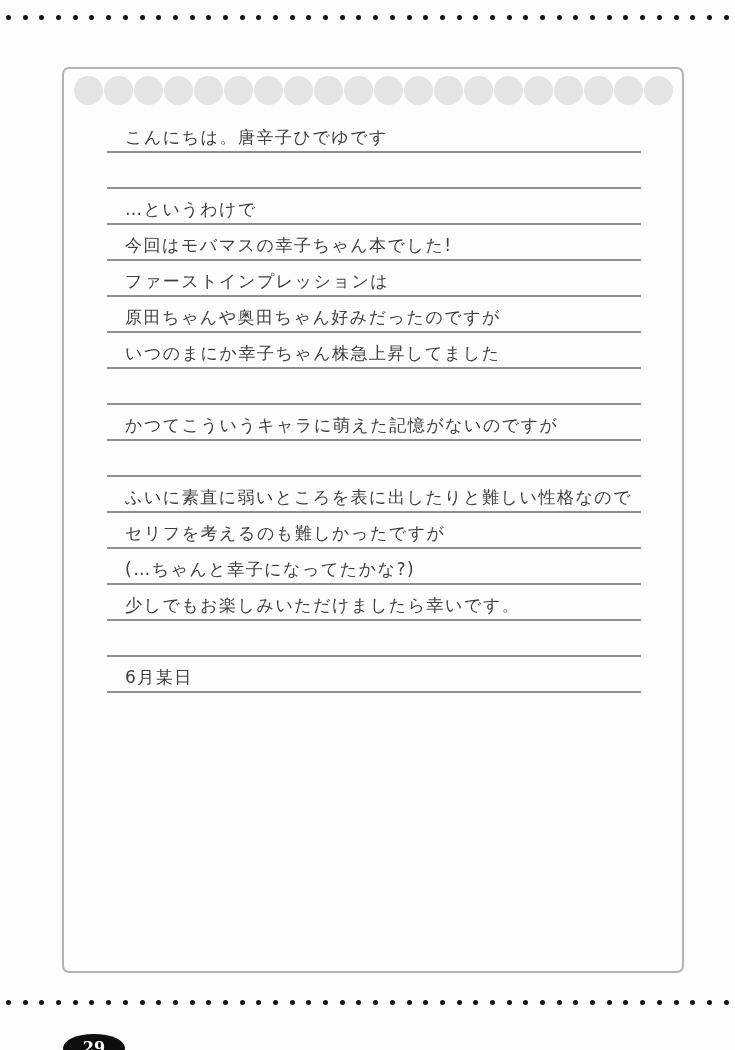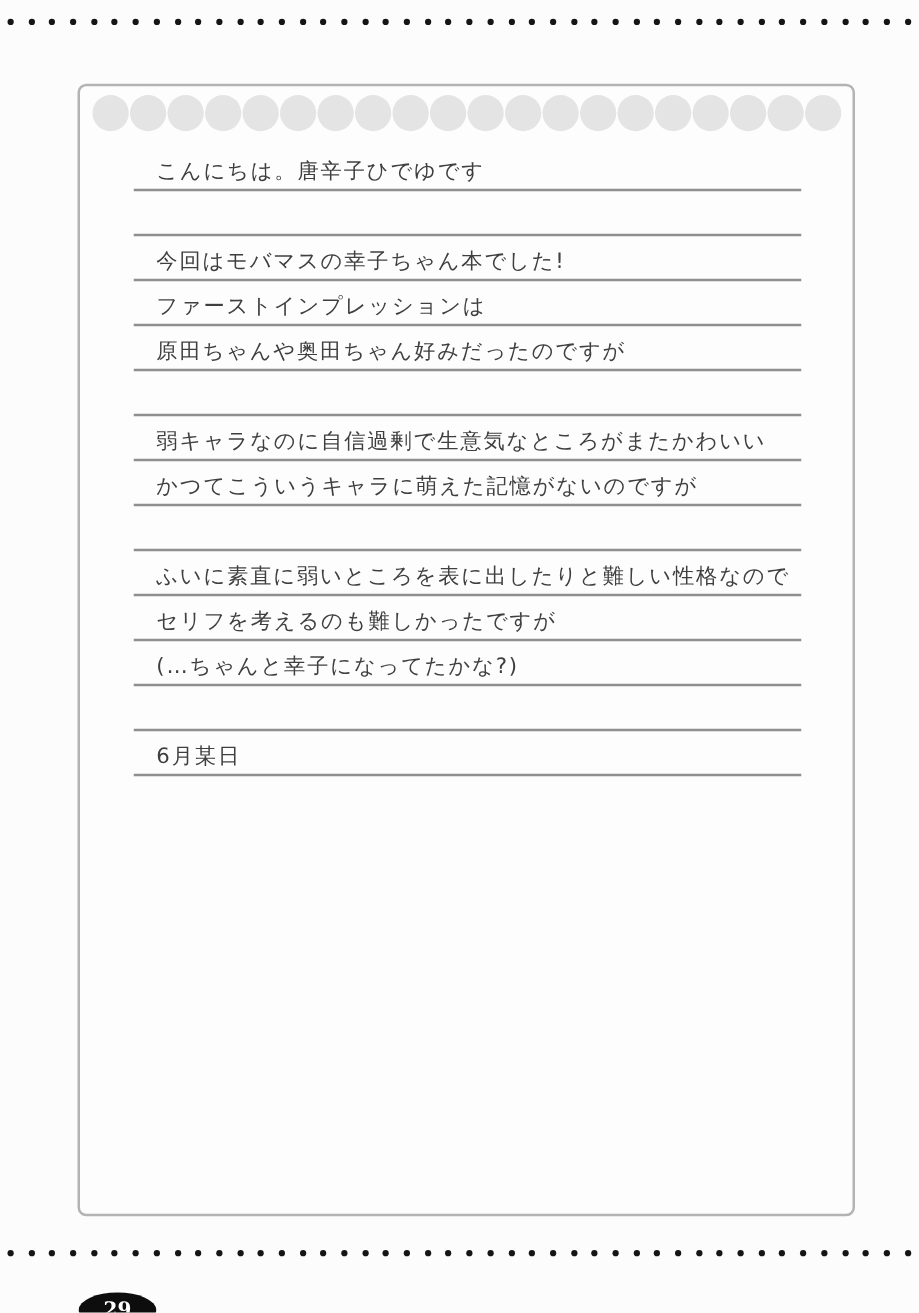--- a/index.html
+++ b/index.html
@@ -191,48 +191,54 @@
   </div>
 
   <div class="lines-area">
       <div class="row">
         <span class="row-text">こんにちは。唐辛子ひでゆです</span>
       </div>
       <div class="row">
         <span class="row-text"></span>
       </div>
       <div class="row">
+        <span class="row-text">…というわけで</span>
+      </div>
+      <div class="row">
         <span class="row-text">今回はモバマスの幸子ちゃん本でした!</span>
       </div>
       <div class="row">
         <span class="row-text">ファーストインプレッションは</span>
       </div>
       <div class="row">
         <span class="row-text">原田ちゃんや奥田ちゃん好みだったのですが</span>
       </div>
       <div class="row">
-        <span class="row-text"></span>
-      </div>
-      <div class="row">
-        <span class="row-text">弱キャラなのに自信過剰で生意気なところがまたかわいい</span>
+        <span class="row-text">いつのまにか幸子ちゃん株急上昇してました</span>
+      </div>
+      <div class="row">
+        <span class="row-text"></span>
       </div>
       <div class="row">
         <span class="row-text">かつてこういうキャラに萌えた記憶がないのですが</span>
       </div>
       <div class="row">
         <span class="row-text"></span>
       </div>
       <div class="row">
         <span class="row-text">ふいに素直に弱いところを表に出したりと難しい性格なので</span>
       </div>
       <div class="row">
         <span class="row-text">セリフを考えるのも難しかったですが</span>
       </div>
       <div class="row">
         <span class="row-text">(…ちゃんと幸子になってたかな?)</span>
+      </div>
+      <div class="row">
+        <span class="row-text">少しでもお楽しみいただけましたら幸いです。</span>
       </div>
       <div class="row">
         <span class="row-text"></span>
       </div>
       <div class="row">
         <span class="row-text">6月某日</span>
       </div>
     </div>
 
   <div class="dot-row bottom">

